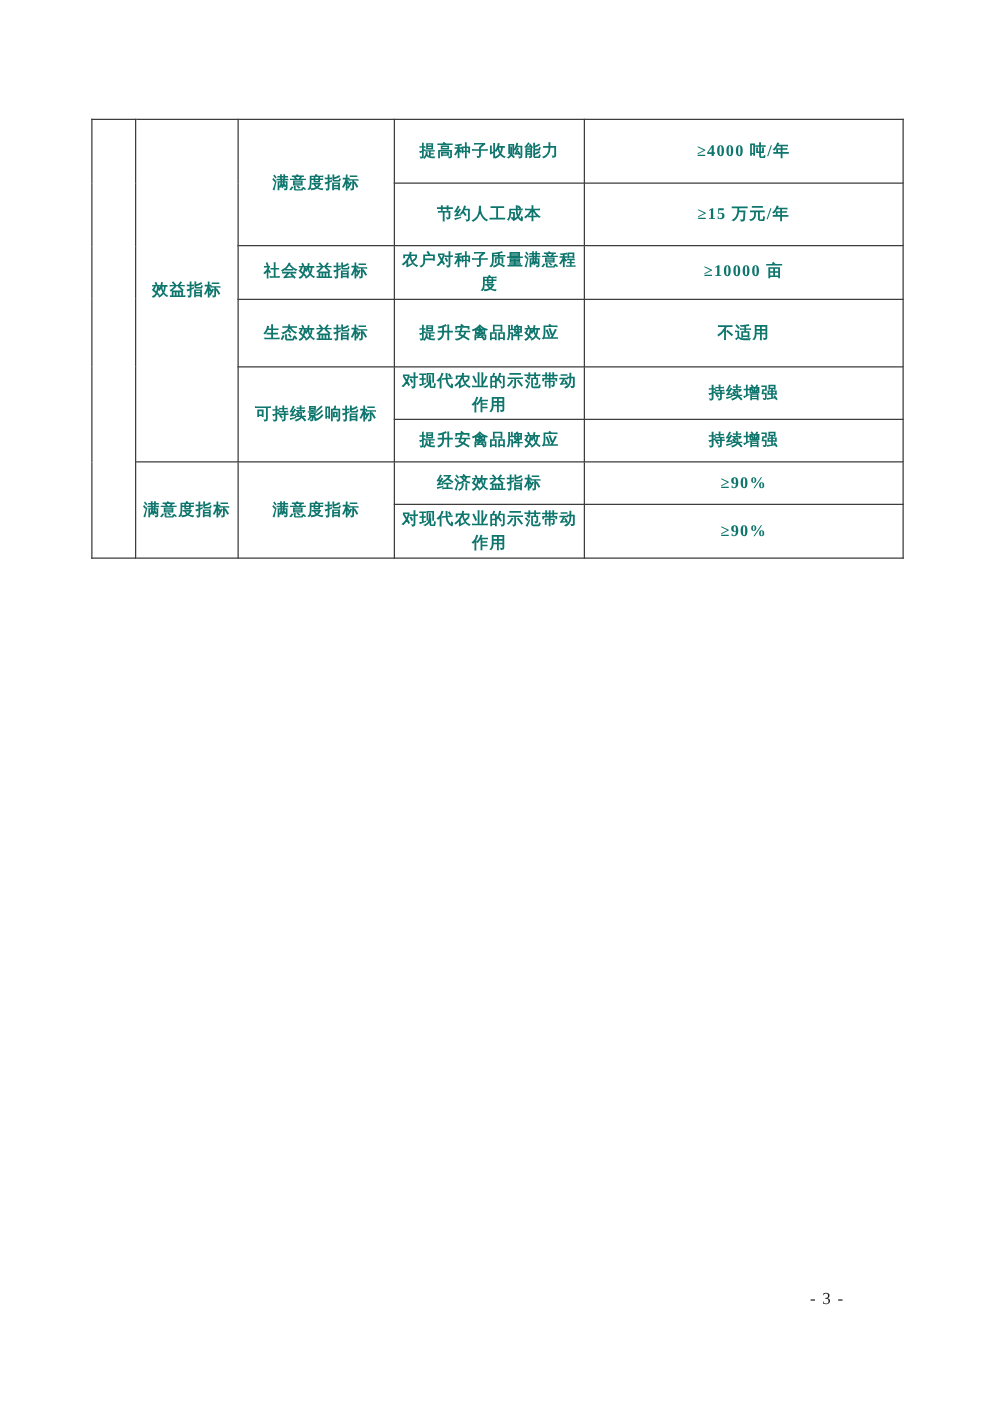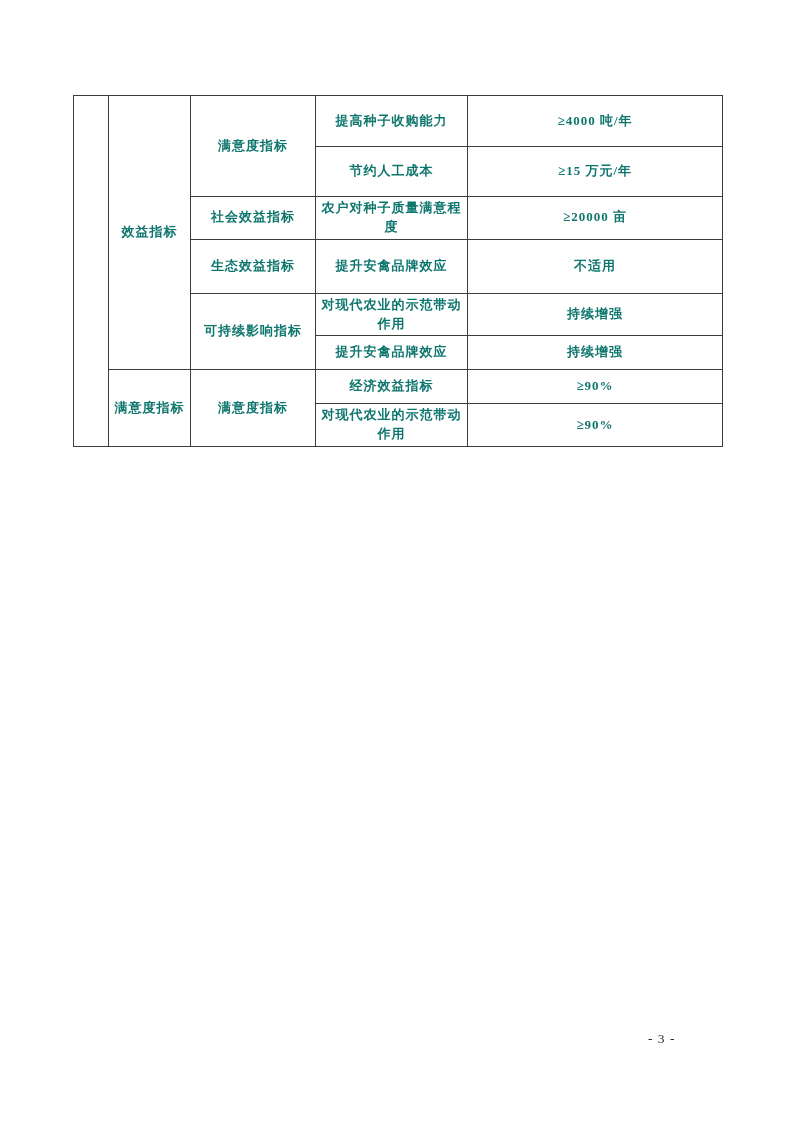--- a/index.html
+++ b/index.html
@@ -88,21 +88,21 @@
         <td>提高种子收购能力</td>
         <td>≥4000 吨/年</td>
       </tr>
       <tr class="r2">
         <td>节约人工成本</td>
         <td>≥15 万元/年</td>
       </tr>
       <tr class="r3">
         <td>社会效益指标</td>
         <td>农户对种子质量满意程度</td>
-        <td>≥20000 亩</td>
+        <td>≥10000 亩</td>
       </tr>
       <tr class="r4">
         <td>生态效益指标</td>
         <td>提升安禽品牌效应</td>
         <td>不适用</td>
       </tr>
       <tr class="r5">
         <td rowspan="2">可持续影响指标</td>
         <td>对现代农业的示范带动作用</td>
         <td>持续增强</td>

